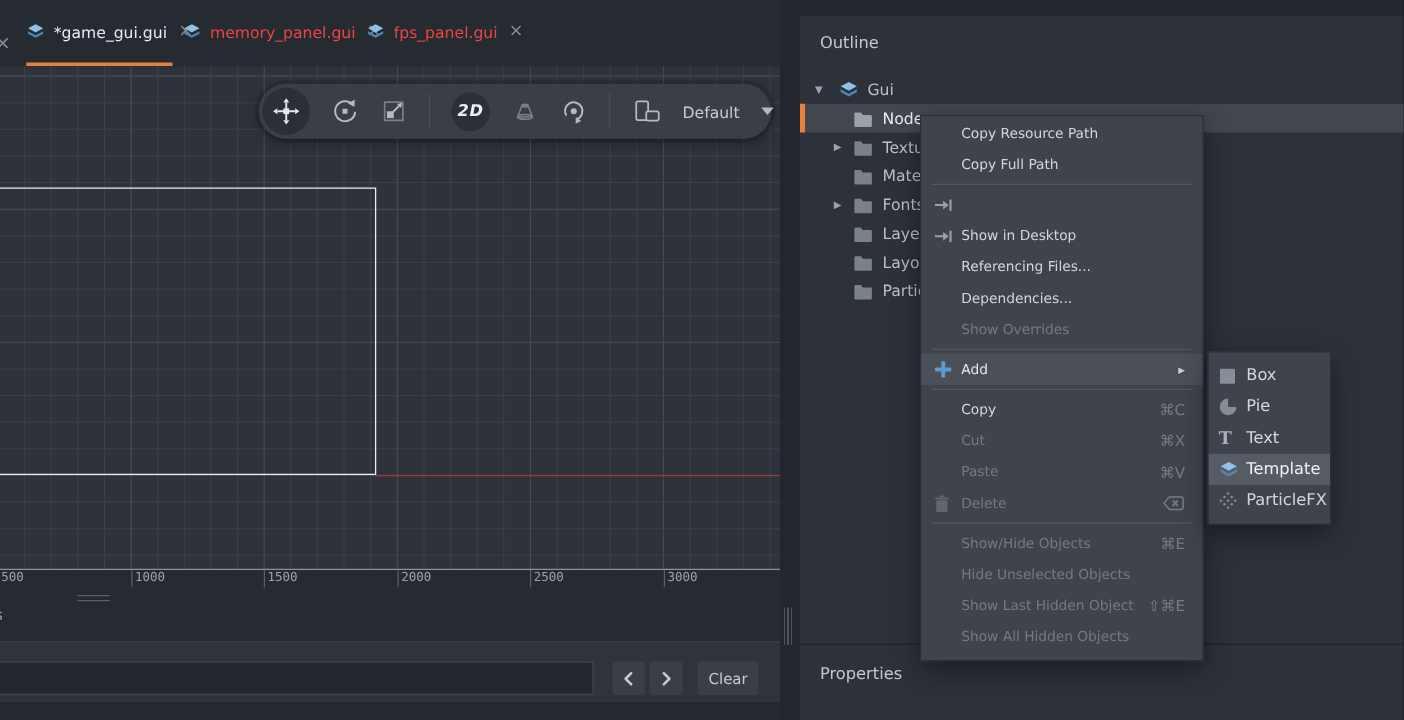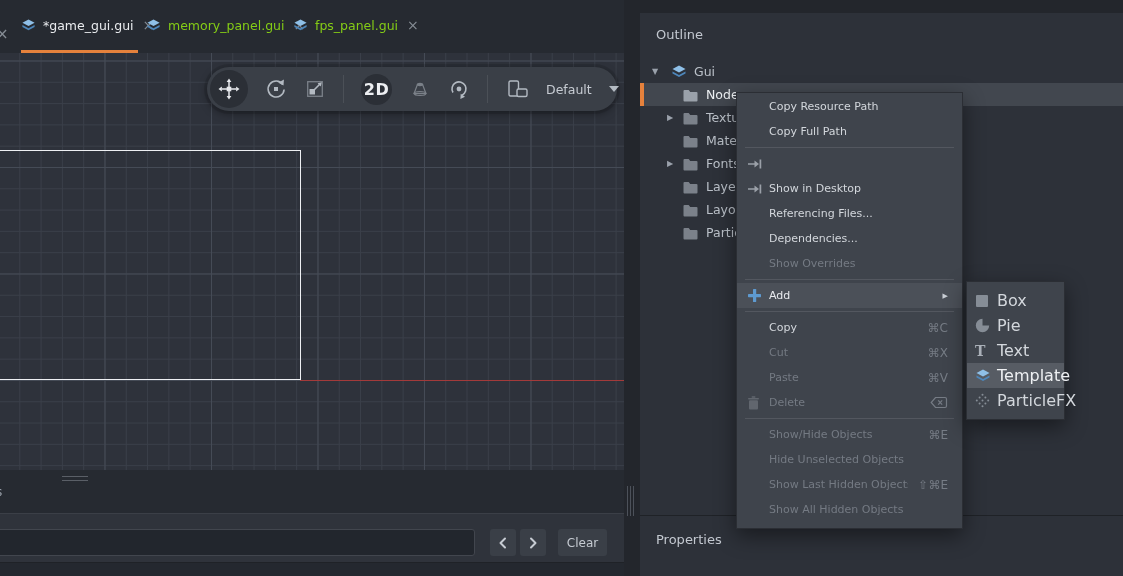--- a/index.html
+++ b/index.html
@@ -5,21 +5,21 @@
   * { margin:0; padding:0; box-sizing:border-box; }
   html,body { background:#17191d; }
   #app {
     position:relative; width:1123px; height:576px; overflow:hidden;
     background:#23262c; font-family:"DejaVu Sans","Liberation Sans",sans-serif;
     -webkit-font-smoothing:antialiased; cursor:default; user-select:none;
   }
   
   .tabbar { position:absolute; left:0; top:0; width:624px; height:53px; background:#262a31; overflow:hidden; }
   .tab { position:absolute; top:18px; height:28px; display:flex; align-items:flex-start; gap:7px; }
-  .tab .tab-label { font-size:12.5px; color:#84cc16; white-space:nowrap; }
+  .tab .tab-label { font-size:12.5px; color:#ef4444; white-space:nowrap; }
   .tab.active .tab-label { color:#e9ebee; }
   .tab .tab-x { font-size:14px; color:#868d95; line-height:1; padding:0 2px; }
   .tab-underline { position:absolute; left:21px; top:50px; width:117px; height:3px; background:#e5813c; }
   .partial-x { position:absolute; left:-4px; top:25px; font-size:15px; color:#868d95; }
   
   .canvas {
     position:absolute; left:0; top:53px; width:624px; height:417px; overflow:hidden;
     background-color:#2e323b;
     background-image:
       linear-gradient(to right,#454b56 1px,transparent 1px),
@@ -35,21 +35,21 @@
   .ruler .tick { position:absolute; top:0; width:1px; height:15px; background:#596068; }
   .ruler .rlabel { position:absolute; top:1px; font-family:"DejaVu Sans Mono","Liberation Mono",monospace; font-size:10px; color:#9aa1ab; }
   
   .toolpill {
     position:absolute; left:207px; top:67px; width:410px; height:44px; border-radius:22px;
     background:#3a3f47; box-shadow:0 0 0 3px rgba(0,0,0,.10), 0 3px 9px rgba(0,0,0,.35);
     display:flex; align-items:center; gap:17px; padding:0 16px 0 3px; z-index:5;
   }
   .tool-circle { width:38px; height:38px; border-radius:50%; background:#2b2f36; display:flex; align-items:center; justify-content:center; flex:none; }
   .tool-circle.small { width:31px; height:31px; }
-  .tool-2d { font-size:16px; font-weight:bold; color:#edeff2; letter-spacing:.5px; }
+  .tool-2d { font-size:13px; font-weight:bold; color:#edeff2; letter-spacing:.5px;font-style:italic; }
   .tool-ico { display:flex; align-items:center; justify-content:center; flex:none; }
   .tool-sep { width:1px; height:28px; background:#4b5057; flex:none; }
   .tool-label { font-size:12.5px; color:#c6cbd2; white-space:nowrap; }
   .caret-down { width:0; height:0; border-left:5px solid transparent; border-right:5px solid transparent; border-top:6px solid #b3bac2; }
   
   .bottom-panel { position:absolute; left:0; top:470px; width:624px; height:106px; background:#262a31; overflow:hidden; }
   .drag-handle { position:absolute; left:62px; top:6px; width:26px; height:5px; border-top:1px solid #5a5f67; border-bottom:1px solid #5a5f67; }
   .partial-tab { position:absolute; left:-4px; top:15px; font-size:12px; color:#9aa1ab; }
   .toolstrip { position:absolute; left:0; top:43px; width:624px; height:50px; background:#2f333b; border-top:1px solid #3b3f47; border-bottom:1px solid #1f2227; }
   .search-input { position:absolute; left:-30px; top:15px; width:505px; height:27px; background:#22262d; border:1px solid #42464e; border-radius:3px; color:#d3d7dc; font-size:12.5px; padding:0 8px; outline:none; font-family:inherit; }
@@ -92,21 +92,21 @@
   .mi .sub-arrow { font-size:7px; color:#c9ced5; margin-left:8px; }
   .msep { border-top:1px solid #53575f; margin:3px 8px; }
   
   .submenu {
     position:absolute; left:966px; top:281px; width:99px; background:#3f444c;
     border:1px solid #2b2e34; box-shadow:0 7px 20px rgba(0,0,0,.45);
     padding:6px 0; z-index:11;
   }
   .smi { height:25px; display:flex; align-items:center; padding:0 8px; }
   .smi .smi-ico { width:22px; flex:none; display:flex; align-items:center; justify-content:flex-start; }
-  .smi .smi-label { font-size:16px; color:#d3d7dc; white-space:nowrap; }
+  .smi .smi-label { font-size:13px; color:#d3d7dc; white-space:nowrap; }
   .smi.hl { background:#575c64; }
   .smi.hl .smi-label { color:#eef0f3; }
   .t-glyph { font-family:"DejaVu Serif","Liberation Serif",serif; font-weight:bold; font-size:14px; color:#aab0b8; line-height:1; }
 </style>
 </head>
 <body>
 
 <div id="app">
 
   <div class="tabbar">
@@ -135,20 +135,33 @@
         </svg>
       <span class="tab-label">fps_panel.gui</span>
       <span class="tab-x">×</span>
     </div>
     <div class="tab-underline"></div>
   </div>
 
   <div class="canvas">
     <div class="gui-rect"></div>
     <div class="x-axis"></div>
+    <div class="ruler">
+      <span class="tick" style="left:105px;"></span>
+      <span class="tick" style="left:211px;"></span>
+      <span class="tick" style="left:318px;"></span>
+      <span class="tick" style="left:424px;"></span>
+      <span class="tick" style="left:531px;"></span>
+      <span class="rlabel" style="left:1px;">500</span>
+      <span class="rlabel" style="left:108px;">1000</span>
+      <span class="rlabel" style="left:214px;">1500</span>
+      <span class="rlabel" style="left:321px;">2000</span>
+      <span class="rlabel" style="left:427px;">2500</span>
+      <span class="rlabel" style="left:534px;">3000</span>
+    </div>
   </div>
 
   <div class="toolpill">
     <div class="tool-circle">
       <svg width="22" height="22" viewBox="0 0 22 22">
         <g stroke="#e8eaee" stroke-width="1.5" fill="#e8eaee">
           <line x1="11" y1="4" x2="11" y2="18"></line>
             <line x1="4" y1="11" x2="18" y2="11"></line>
           <path d="M11 0.5 l2.4 3.4 h-4.8 Z" stroke="none"></path>
             <path d="M11 21.5 l2.4 -3.4 h-4.8 Z" stroke="none"></path>

